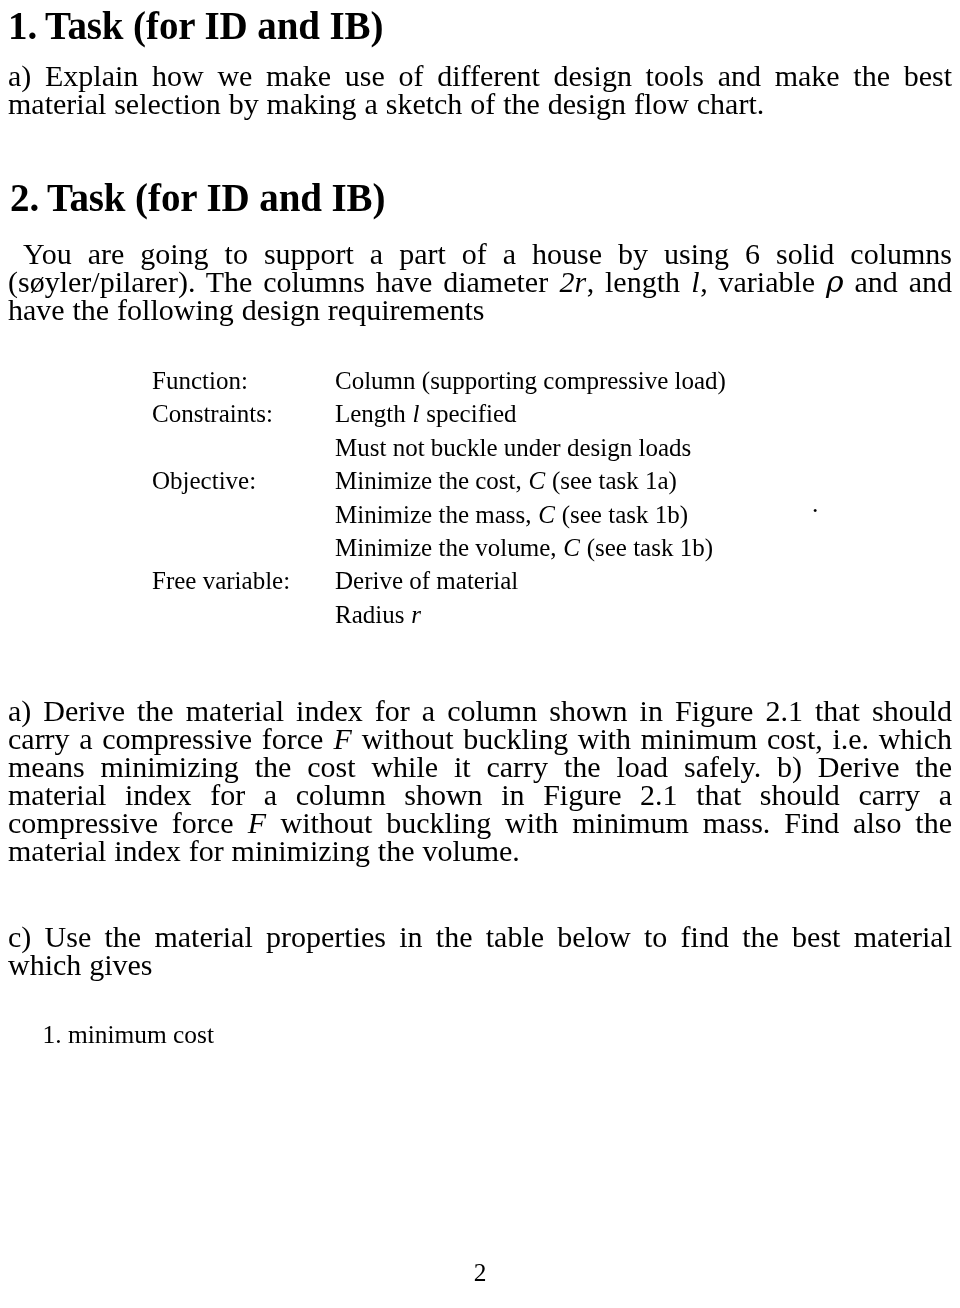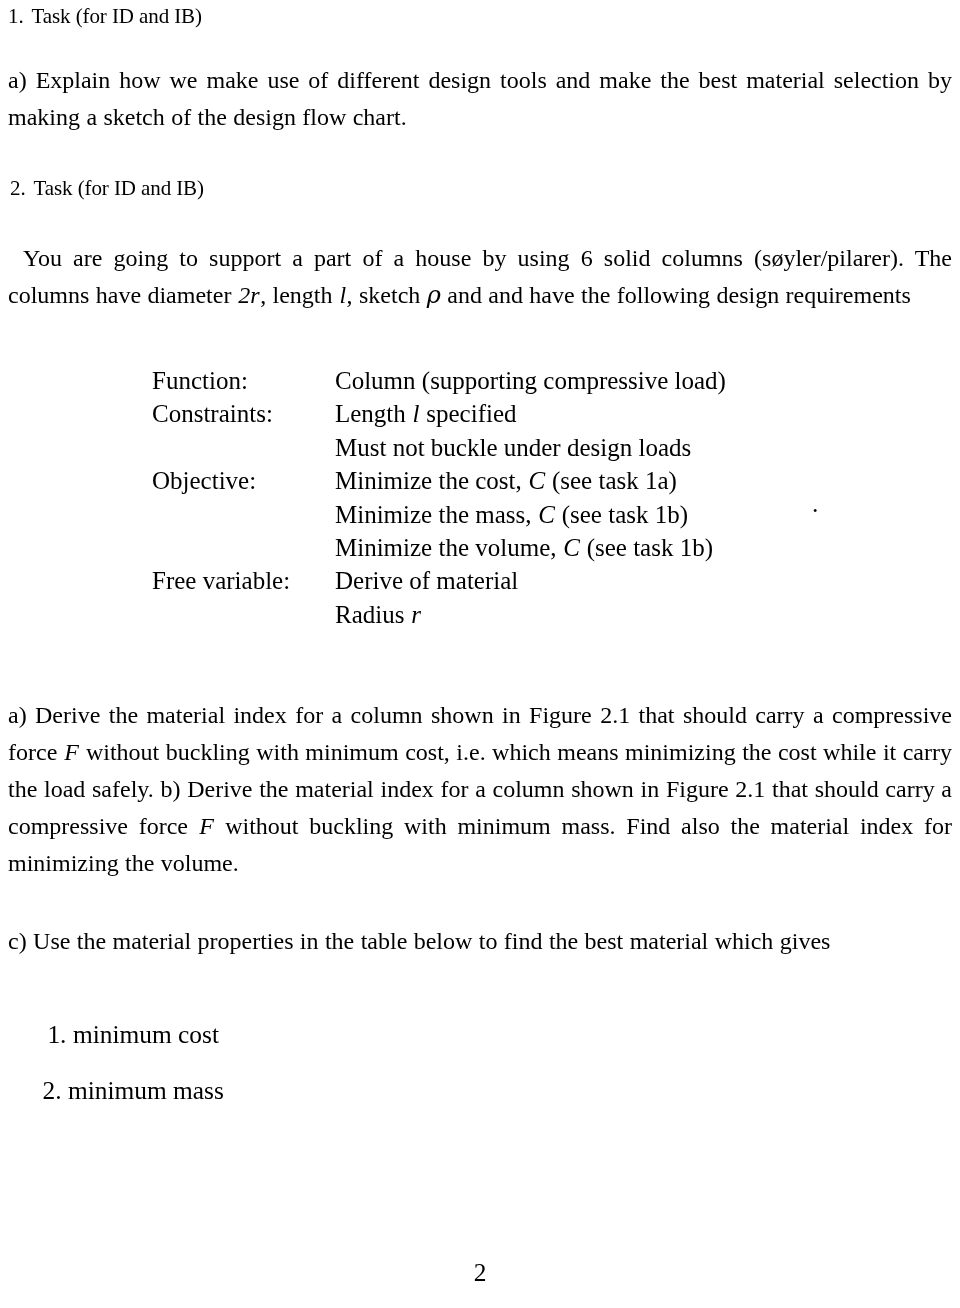--- a/index.html
+++ b/index.html
@@ -19,44 +19,44 @@
   .page {
     position: relative;
     width: 960px;
     height: 1308px;
     box-sizing: border-box;
     padding: 0 8px 0 8px;
   }
 
   
   .heading {
-    font-weight: normal;
-    font-size: 21px;
+    font-weight: bold;
+    font-size: 39px;
     line-height: 1.0;
     letter-spacing: -0.1px;
   }
   #heading-1 {
     position: absolute;
     left: 8px;
     top: 6px;
   }
   #heading-2 {
     position: absolute;
     left: 10px;
     top: 178px;
   }
   .heading .num {
     margin-right: 8px;
   }
 
   
   .para {
     position: absolute;
-    font-size: 24px;
-    line-height: 37px;
+    font-size: 30px;
+    line-height: 28px;
     text-align: justify;
     text-align-last: left;
     word-spacing: 0.4px;
   }
   #para-1a {
     left: 8px;
     top: 62px;
     width: 944px;
   }
   #para-2-intro {
@@ -157,21 +157,21 @@
   <div class="heading" id="heading-1">
     <span class="num">1.</span><span>Task (for ID and IB)</span>
   </div>
 
   <div class="para" id="para-1a"><span>a)</span> <span>Explain how we make use of different design tools and make the best material selection by making a sketch of the design flow chart.</span></div>
 
   <div class="heading" id="heading-2">
     <span class="num">2.</span><span>Task (for ID and IB)</span>
   </div>
 
-  <div class="para" id="para-2-intro"><span>You are going to support a part of a house by using 6 solid columns (søyler/pilarer). The columns have diameter </span><span class="mi">2r</span><span>, length </span><span class="mi">l</span><span>, sketch </span><span class="greek">ρ</span><span> and and have the following design requirements</span></div>
+  <div class="para" id="para-2-intro"><span>You are going to support a part of a house by using 6 solid columns (søyler/pilarer). The columns have diameter </span><span class="mi">2r</span><span>, length </span><span class="mi">l</span><span>, variable </span><span class="greek">ρ</span><span> and and have the following design requirements</span></div>
 
   <div id="spec-block">
     <table>
       <tbody>
         <tr>
           <td class="spec-label">Function:</td>
           <td class="spec-value"><span>Column (supporting compressive load)</span><span class="mi"></span><span></span></td>
         </tr>
         <tr>
           <td class="spec-label">Constraints:</td>
@@ -206,18 +206,17 @@
   </div>
 
   <div id="stray-period">.</div>
 
   <div class="para" id="para-a"><span>a) Derive the material index for a column shown in Figure 2.1 that should carry a compressive force </span><span class="mi">F</span><span> without buckling with minimum cost, i.e.  which means minimizing the cost while it carry the load safely. b) Derive the material index for a column shown in Figure 2.1 that should carry a compressive force </span><span class="mi">F</span><span> without buckling with minimum mass.  Find also the material index for minimizing the volume.</span></div>
 
   <div class="para" id="para-c">c) Use the material properties in the table below to find the best material which gives</div>
 
   <ol id="min-list">
     <li><span class="li-num">1.</span><span>minimum cost</span></li>
-    <li><span class="li-num">2.</span><span>minimum mass</span></li>
   </ol>
 
   <div id="page-number">2</div>
 
 </div>
 
 </body></html>

